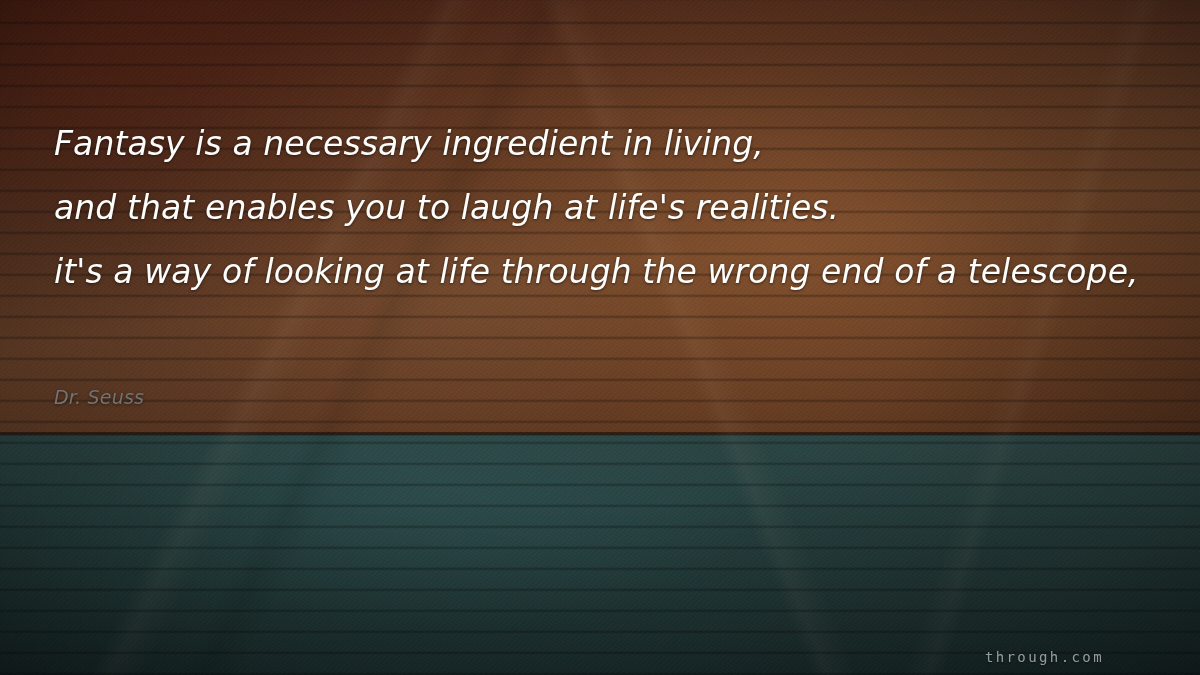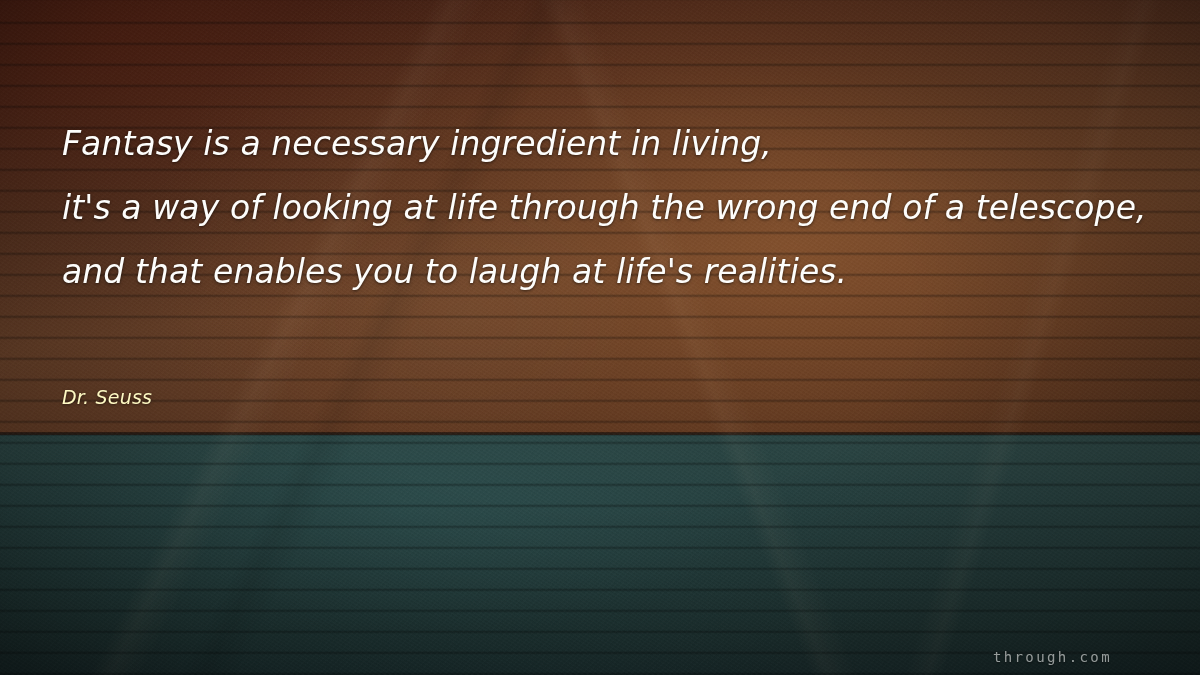--- a/index.html
+++ b/index.html
@@ -137,21 +137,21 @@
       radial-gradient(ellipse 820px 520px at 50% 46%,
         rgba(0,0,0,0.00) 38%,
         rgba(0,0,0,0.22) 78%,
         rgba(0,0,0,0.42) 100%);
   }
 
   
 
   .content {
     position: absolute;
-    left: 12px;
+    left: 4px;
     top: 0;
     width: 1089px;
     height: 675px;
     padding-left: 25px;
   }
 
   .quote-block {
     position: absolute;
     left: 50px;
     top: 112px;
@@ -172,21 +172,21 @@
 
   .author {
     position: absolute;
     left: 50px;
     top: 384px;
     font-family: "DejaVu Sans", sans-serif;
     font-style: italic;
     font-weight: 400;
     font-size: 19px;
     line-height: 26px;
-    color: #fef9c3;
+    color: #737373;
     letter-spacing: 0.2px;
     text-shadow: 0 1px 3px rgba(0, 0, 0, 0.5);
   }
 
   .watermark {
     position: absolute;
     right: 14px;
     bottom: 9px;
     font-family: "DejaVu Sans Mono", monospace;
     font-size: 14px;
@@ -206,22 +206,22 @@
   <div class="bg-layer bg-seam"></div>
   <div class="bg-layer bg-creases"></div>
   <div class="bg-layer bg-stripes"></div>
   <div class="bg-layer bg-grain"></div>
   <div class="bg-layer bg-vignette"></div>
 
   <div class="content">
 
     <div class="quote-block">
       <div class="quote-line">Fantasy is a necessary ingredient in living,</div>
+      <div class="quote-line">and that enables you to laugh at life's realities.</div>
       <div class="quote-line">it's a way of looking at life through the wrong end of a telescope,</div>
-      <div class="quote-line">and that enables you to laugh at life's realities.</div>
     </div>
 
     <div class="author">Dr. Seuss</div>
 
     <div class="watermark">through.com</div>
 
   </div>
 </div>
 
 </body></html>

